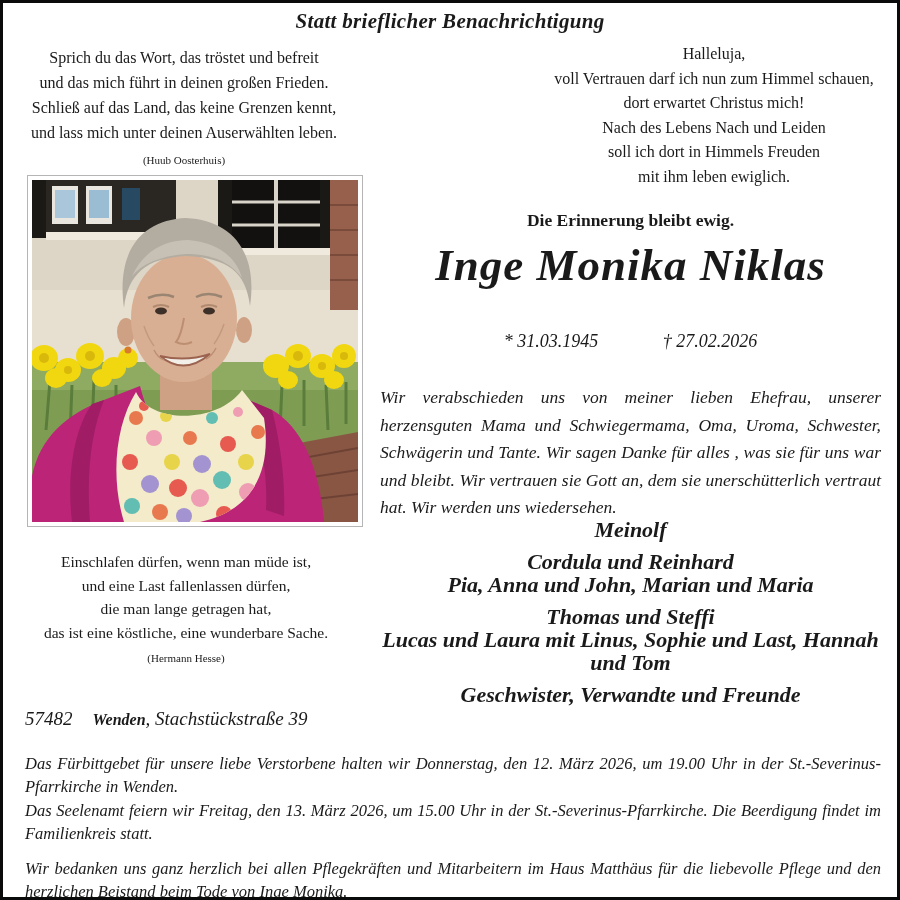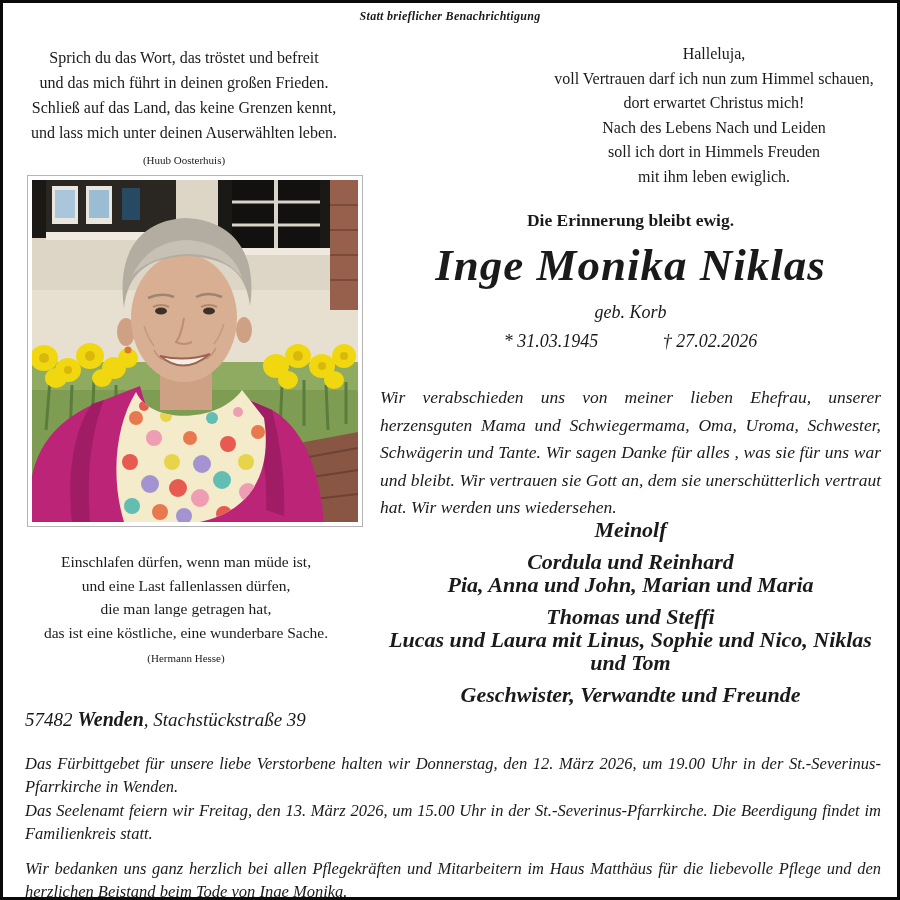--- a/index.html
+++ b/index.html
@@ -12,21 +12,21 @@
     background: #ffffff;
     font-family: "Liberation Serif", "DejaVu Serif", serif;
     color: #1a1a1a;
     overflow: hidden;
   }
   .header-line {
     position: absolute;
     top: 6px; left: 0; width: 100%;
     text-align: center;
     font-weight: bold; font-style: italic;
-    font-size: 12px;
+    font-size: 21px;
     letter-spacing: 0.3px;
   }
   .quote { text-align: center; }
   .quote .qline { white-space: nowrap; }
   .quote .attribution { font-size: 11px; margin-top: 3px; }
   .quote-left-top {
     position: absolute; left: 18px; top: 42px; width: 326px;
     font-size: 16px; line-height: 25px;
   }
   .quote-right-top {
@@ -74,21 +74,21 @@
   .mourners { position: absolute; top: 515px; width: 100%; text-align: center; }
   .mourner {
     font-weight: bold; font-style: italic;
     font-size: 22px; line-height: 23px;
   }
   .mourner.gap { margin-top: 9px; }
   .address-line {
     position: absolute; left: 22px; top: 705px;
     font-style: italic; font-size: 19px;
   }
-  .address-line .city { font-weight: bold; font-size: 20px; margin-left: 5px; }
+  .address-line .city { font-weight: bold; font-size: 16px; margin-left: 20px; }
   .announcements {
     position: absolute; left: 22px; top: 750px; width: 856px;
     font-style: italic; font-size: 16.5px; line-height: 22.5px;
     text-align: justify;
   }
   .announcements p { margin: 0; }
   .announcements p + p { margin-top: 2px; }
   .announcements p.thanks { margin-top: 13px; }
 </style>
 </head>
@@ -251,32 +251,31 @@
 
         <path d="M112,146 Q116,158 122,166" stroke="#c49a7d" stroke-width="1.5" fill="none"></path>
         <path d="M192,144 Q188,156 182,164" stroke="#c49a7d" stroke-width="1.5" fill="none"></path>
       </g>
     </svg>
   </div>
 
   <div class="right-col">
     <div class="memorial-line">Die Erinnerung bleibt ewig.</div>
     <div class="deceased-name">Inge Monika Niklas</div>
-    <div class="maiden-name">geb. Korb</div>
     <div class="dates-line">
       <span class="birth">* 31.03.1945</span>
       <span class="death">† 27.02.2026</span>
     </div>
     <div class="obituary-text">Wir verabschieden uns von meiner lieben Ehefrau, unserer herzensguten Mama und Schwiegermama, Oma, Uroma, Schwester, Schwägerin und Tante. Wir sagen Danke für alles , was sie für uns war und bleibt. Wir vertrauen sie Gott an, dem sie unerschütterlich vertraut hat. Wir werden uns wiedersehen.</div>
     <div class="mourners">
       <div class="mourner">Meinolf</div>
       <div class="mourner gap">Cordula und Reinhard</div>
       <div class="mourner">Pia, Anna und John, Marian und Maria</div>
       <div class="mourner gap">Thomas und Steffi</div>
-      <div class="mourner">Lucas und Laura mit Linus, Sophie und Nico, Niklas und Tom</div>
+      <div class="mourner">Lucas und Laura mit Linus, Sophie und Last, Hannah und Tom</div>
       <div class="mourner gap">Geschwister, Verwandte und Freunde</div>
     </div>
   </div>
 
   <div class="quote quote-left-bottom">
     <div class="qline">Einschlafen dürfen, wenn man müde ist,</div>
     <div class="qline">und eine Last fallenlassen dürfen,</div>
     <div class="qline">die man lange getragen hat,</div>
     <div class="qline">das ist eine köstliche, eine wunderbare Sache.</div>
     <div class="attribution">(Hermann Hesse)</div>

